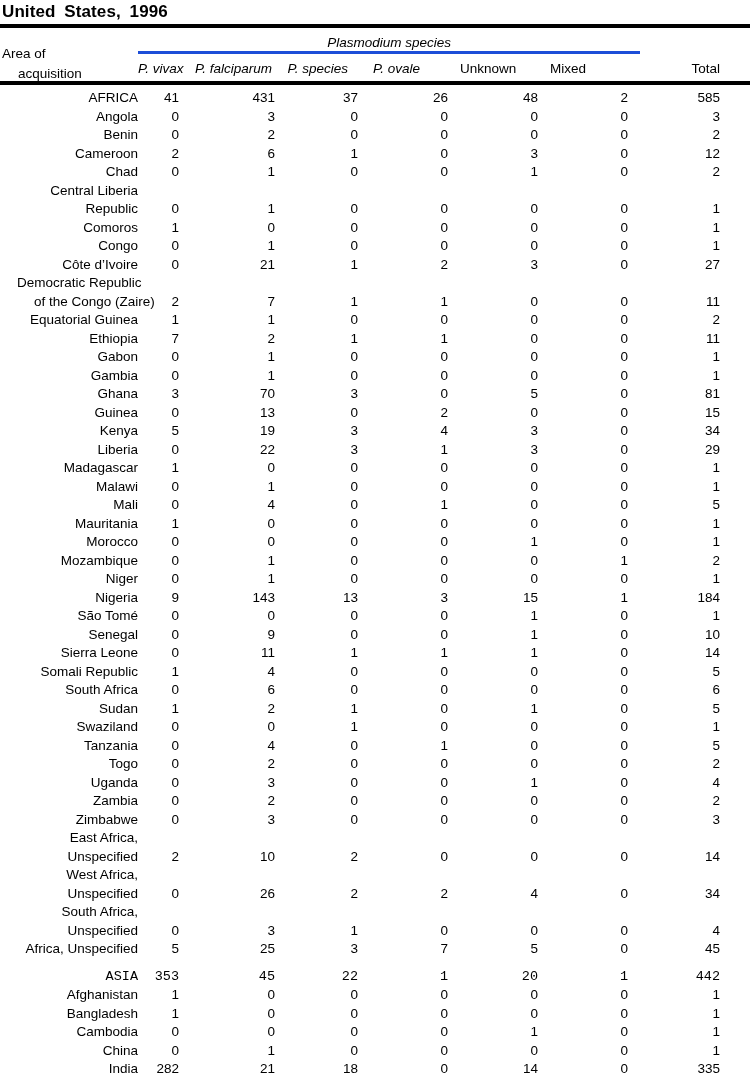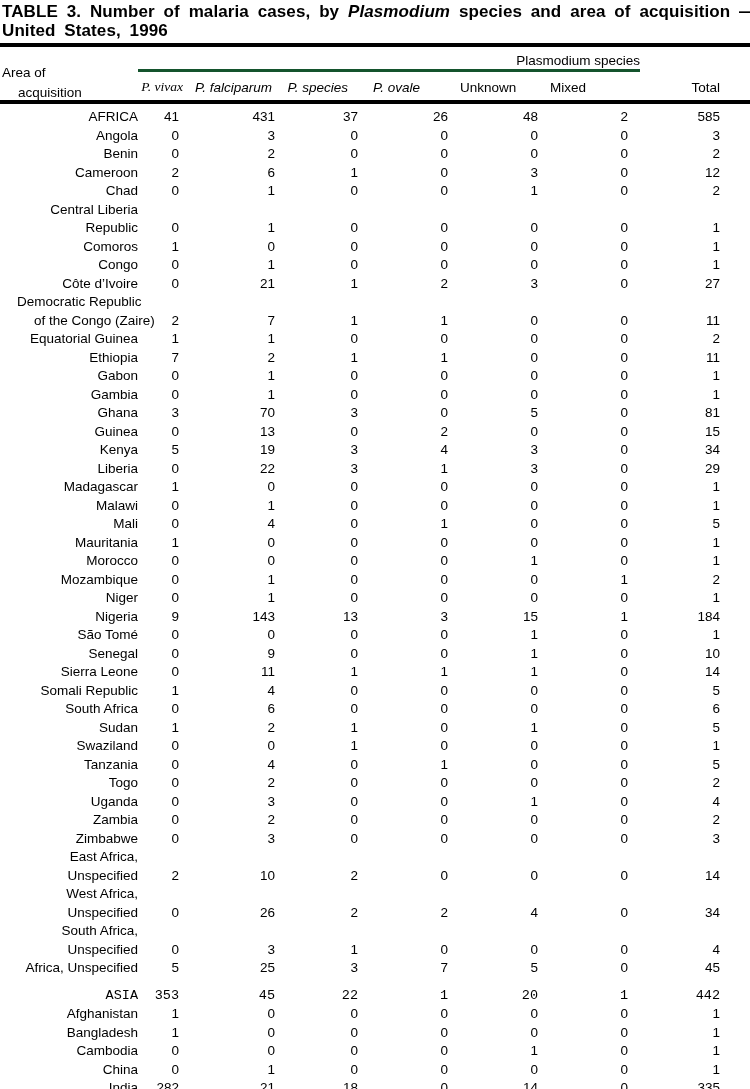--- a/index.html
+++ b/index.html
@@ -15,30 +15,30 @@
   }
   .it { font-style:italic; }
   .rule-top { height:4px; background:#000; margin-top:3px; }
   table { border-collapse:collapse; table-layout:fixed; width:750px; }
   th, td { padding:0; font-weight:normal; }
   thead th { font-size:13.5px; }
   .stub { text-align:left; vertical-align:top; border-bottom:4px solid #000; }
   .stub .l1 { padding:6px 0 0 2px; line-height:15px;margin-top:12px; }
   .stub .l2 { padding:5px 0 0 18px; line-height:15px; }
   .spanner-cell {
-    text-align:right; vertical-align:bottom;
-    border-bottom:3px solid #14532d; padding:4px 0 1px 0;
+    text-align:center; font-style:italic; vertical-align:bottom;
+    border-bottom:3px solid #1d4ed8; padding:4px 0 1px 0;
   }
   .tr1-empty { border-bottom:none; }
   .colhead {
     text-align:right; vertical-align:bottom;
     padding-top:4px; padding-bottom:5px; border-bottom:4px solid #000;
     white-space:nowrap;
   }
-  .h1 { padding-right:2px;font-family:Liberation Serif, serif; }
+  .h1 { padding-right:2px; }
   .h2 { padding-right:13px; }
   .h3 { padding-right:22px; }
   .h4 { padding-right:40px; }
   .h5 { padding-right:55px; }
   .h6 { padding-right:68px;text-align:center; }
   .h7 { padding-right:30px; }
   tbody td {
     font-size:13.5px; height:18.5px; line-height:18.5px;
     vertical-align:bottom;
   }
@@ -54,21 +54,20 @@
   .label { text-align:right; white-space:nowrap; overflow:visible; }
   .lvl0 { padding-left:2px; }
   .lvl1 { padding-left:17px; }
   .cont { padding-left:34px; }
   .gap { padding-top:9px;font-family:Liberation Mono, monospace; }
 </style>
 </head>
 <body>
 
 <div class="title">
-  <div><span>TABLE 3. Number of malaria cases, by </span><span class="it">Plasmodium</span><span> species and area of acquisition —</span></div>
   <div>United States, 1996</div>
 </div>
 
 <div class="rule-top"></div>
 
 <table>
   <colgroup>
     <col style="width:138px">
       <col style="width:47px">
       <col style="width:100px">

